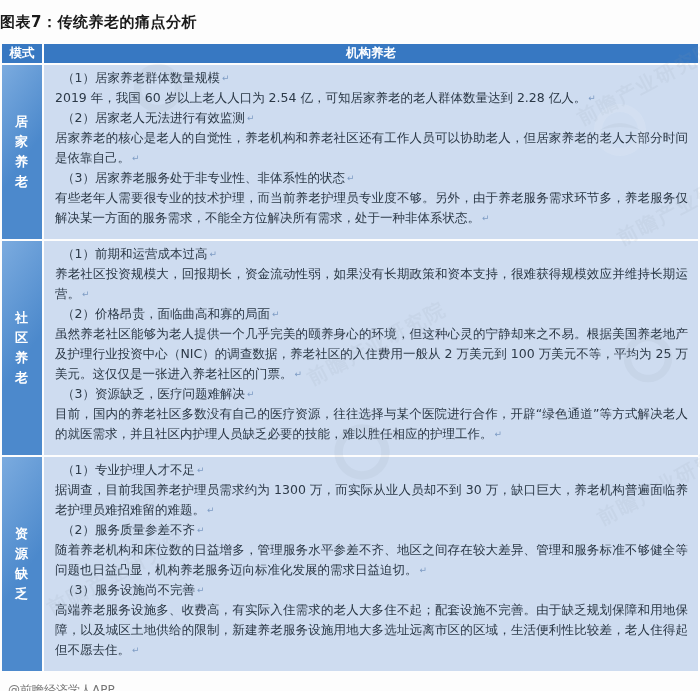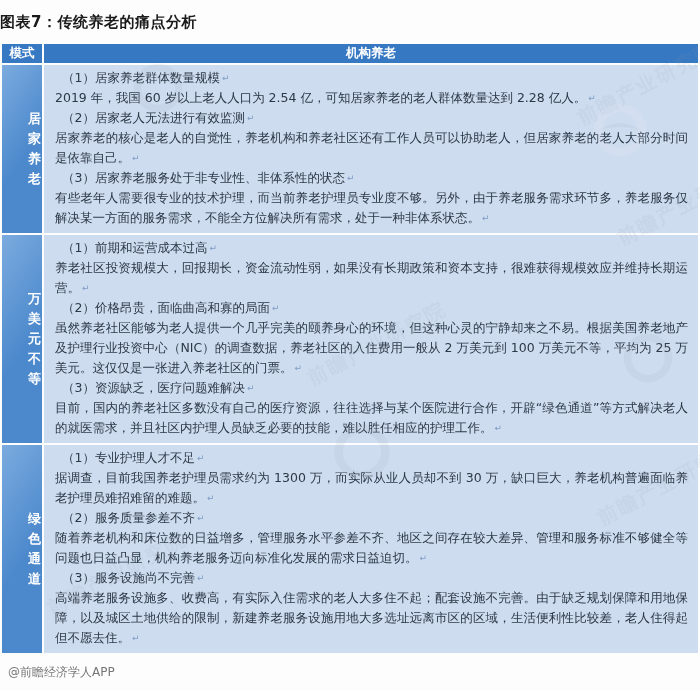--- a/index.html
+++ b/index.html
@@ -42,37 +42,37 @@
     color:var(--header-text);
     font-size:12.5px;
     font-weight:bold;
     height:19px;
     text-align:center;
     padding:1px 2px;
   }
   td.mode-cell{
     background:linear-gradient(125deg,var(--mode-bg-light) 0%,var(--mode-bg) 55%);
     color:#FFFFFF;
-    text-align:right;
+    text-align:center;
     vertical-align:middle;
     text-decoration:underline;
   }
   .mode-label{
     display:inline-block;
     width:2.1em;
     font-size:13px;
     font-weight:bold;
     line-height:1.55;
     letter-spacing:1px;
   }
   td.content-cell{
     background:var(--cell-bg);
     color:var(--body-text);
     font-size:12.5px;
-    padding:3px 10px 5px 11px;
+    padding:3px 10px 11px 11px;
     vertical-align:top;
   }
   p.point-heading,p.point-body{
     line-height:20px;
     text-align:justify;
   }
   p.point-heading{padding-left:7px;}
   .pmark{
     color:var(--pmark);
     font-size:9px;
@@ -121,32 +121,32 @@
           <td class="content-cell">
             <p class="point-heading">（1）居家养老群体数量规模<span class="pmark">↵</span></p>
             <p class="point-body">2019 年，我国 60 岁以上老人人口为 2.54 亿，可知居家养老的老人群体数量达到 2.28 亿人。<span class="pmark">↵</span></p>
             <p class="point-heading">（2）居家老人无法进行有效监测<span class="pmark">↵</span></p>
             <p class="point-body">居家养老的核心是老人的自觉性，养老机构和养老社区还有工作人员可以协助老人，但居家养老的老人大部分时间是依靠自己。<span class="pmark">↵</span></p>
             <p class="point-heading">（3）居家养老服务处于非专业性、非体系性的状态<span class="pmark">↵</span></p>
             <p class="point-body">有些老年人需要很专业的技术护理，而当前养老护理员专业度不够。另外，由于养老服务需求环节多，养老服务仅解决某一方面的服务需求，不能全方位解决所有需求，处于一种非体系状态。<span class="pmark">↵</span></p>
           </td>
         </tr>
         <tr>
-          <td class="mode-cell"><span class="mode-label">万美元不等</span></td>
+          <td class="mode-cell"><span class="mode-label">社区养老</span></td>
           <td class="content-cell">
             <p class="point-heading">（1）前期和运营成本过高<span class="pmark">↵</span></p>
             <p class="point-body">养老社区投资规模大，回报期长，资金流动性弱，如果没有长期政策和资本支持，很难获得规模效应并维持长期运营。<span class="pmark">↵</span></p>
             <p class="point-heading">（2）价格昂贵，面临曲高和寡的局面<span class="pmark">↵</span></p>
             <p class="point-body">虽然养老社区能够为老人提供一个几乎完美的颐养身心的环境，但这种心灵的宁静却来之不易。根据美国养老地产及护理行业投资中心（NIC）的调查数据，养老社区的入住费用一般从 2 万美元到 100 万美元不等，平均为 25 万美元。这仅仅是一张进入养老社区的门票。<span class="pmark">↵</span></p>
             <p class="point-heading">（3）资源缺乏，医疗问题难解决<span class="pmark">↵</span></p>
             <p class="point-body">目前，国内的养老社区多数没有自己的医疗资源，往往选择与某个医院进行合作，开辟“绿色通道”等方式解决老人的就医需求，并且社区内护理人员缺乏必要的技能，难以胜任相应的护理工作。<span class="pmark">↵</span></p>
           </td>
         </tr>
         <tr>
-          <td class="mode-cell"><span class="mode-label">绿色通道</span></td>
+          <td class="mode-cell"><span class="mode-label">资源缺乏</span></td>
           <td class="content-cell">
             <p class="point-heading">（1）专业护理人才不足<span class="pmark">↵</span></p>
             <p class="point-body">据调查，目前我国养老护理员需求约为 1300 万，而实际从业人员却不到 30 万，缺口巨大，养老机构普遍面临养老护理员难招难留的难题。<span class="pmark">↵</span></p>
             <p class="point-heading">（2）服务质量参差不齐<span class="pmark">↵</span></p>
             <p class="point-body">随着养老机构和床位数的日益增多，管理服务水平参差不齐、地区之间存在较大差异、管理和服务标准不够健全等问题也日益凸显，机构养老服务迈向标准化发展的需求日益迫切。<span class="pmark">↵</span></p>
             <p class="point-heading">（3）服务设施尚不完善<span class="pmark">↵</span></p>
             <p class="point-body">高端养老服务设施多、收费高，有实际入住需求的老人大多住不起；配套设施不完善。由于缺乏规划保障和用地保障，以及城区土地供给的限制，新建养老服务设施用地大多选址远离市区的区域，生活便利性比较差，老人住得起但不愿去住。<span class="pmark">↵</span></p>
           </td>
         </tr>
       </tbody>

